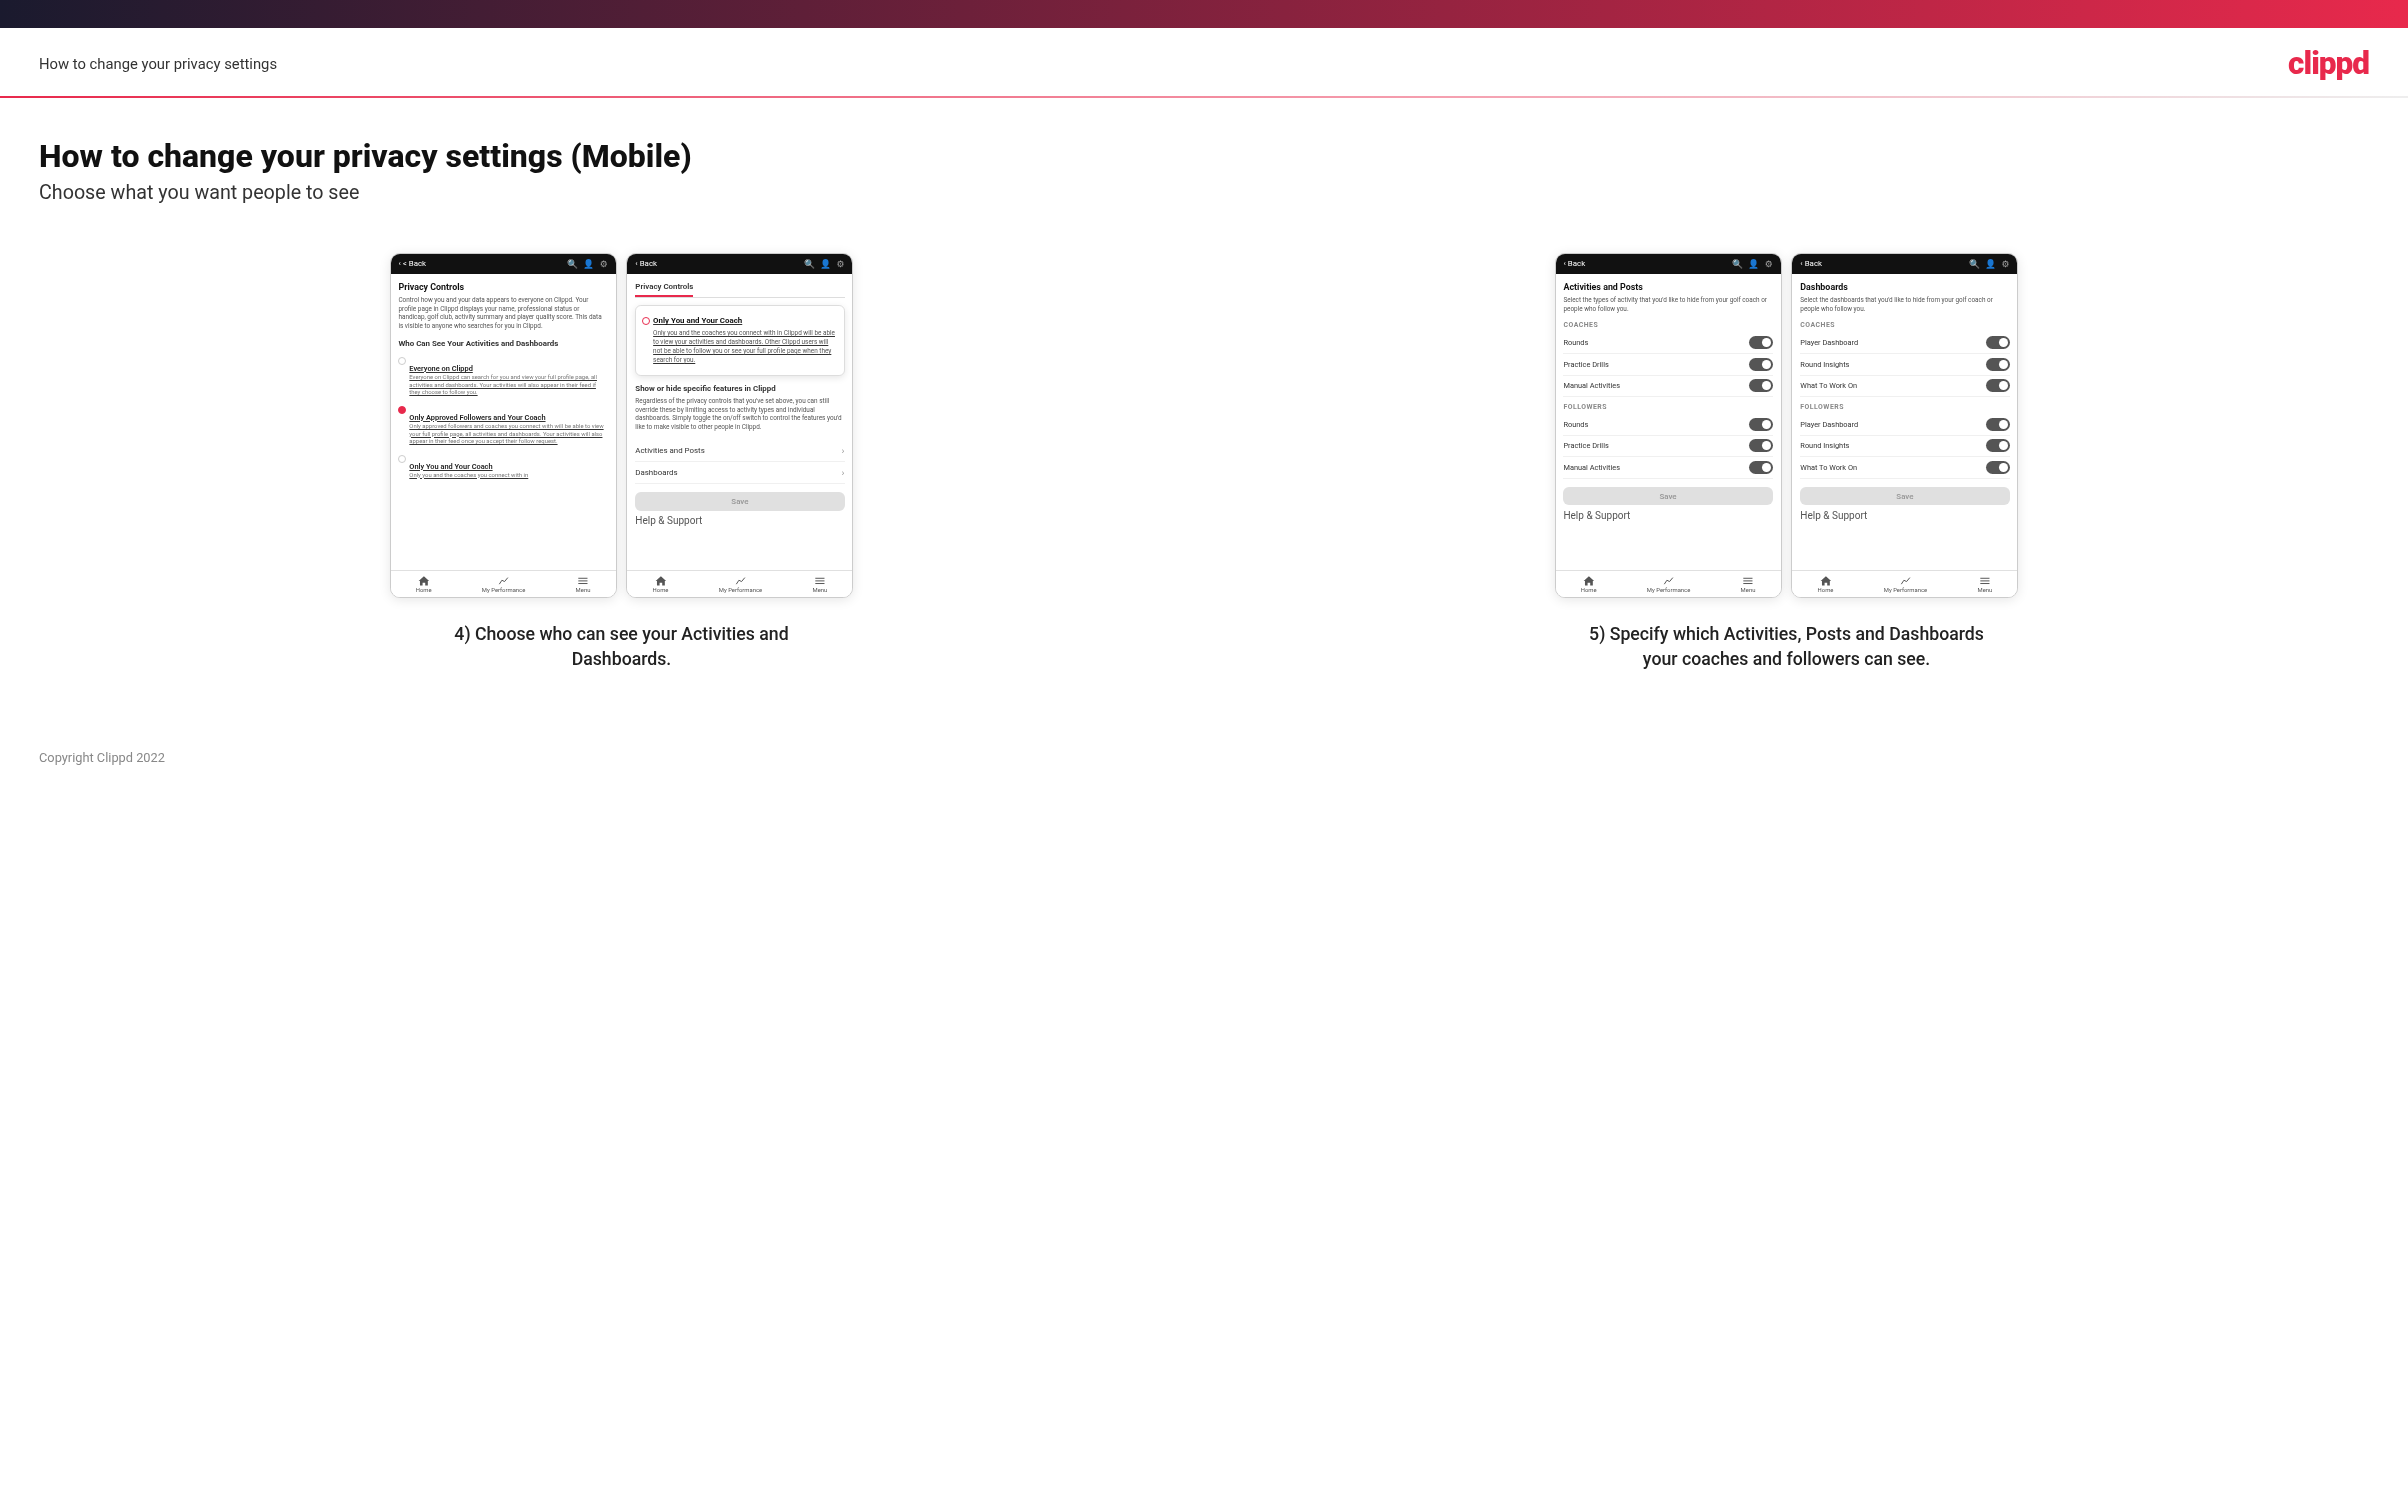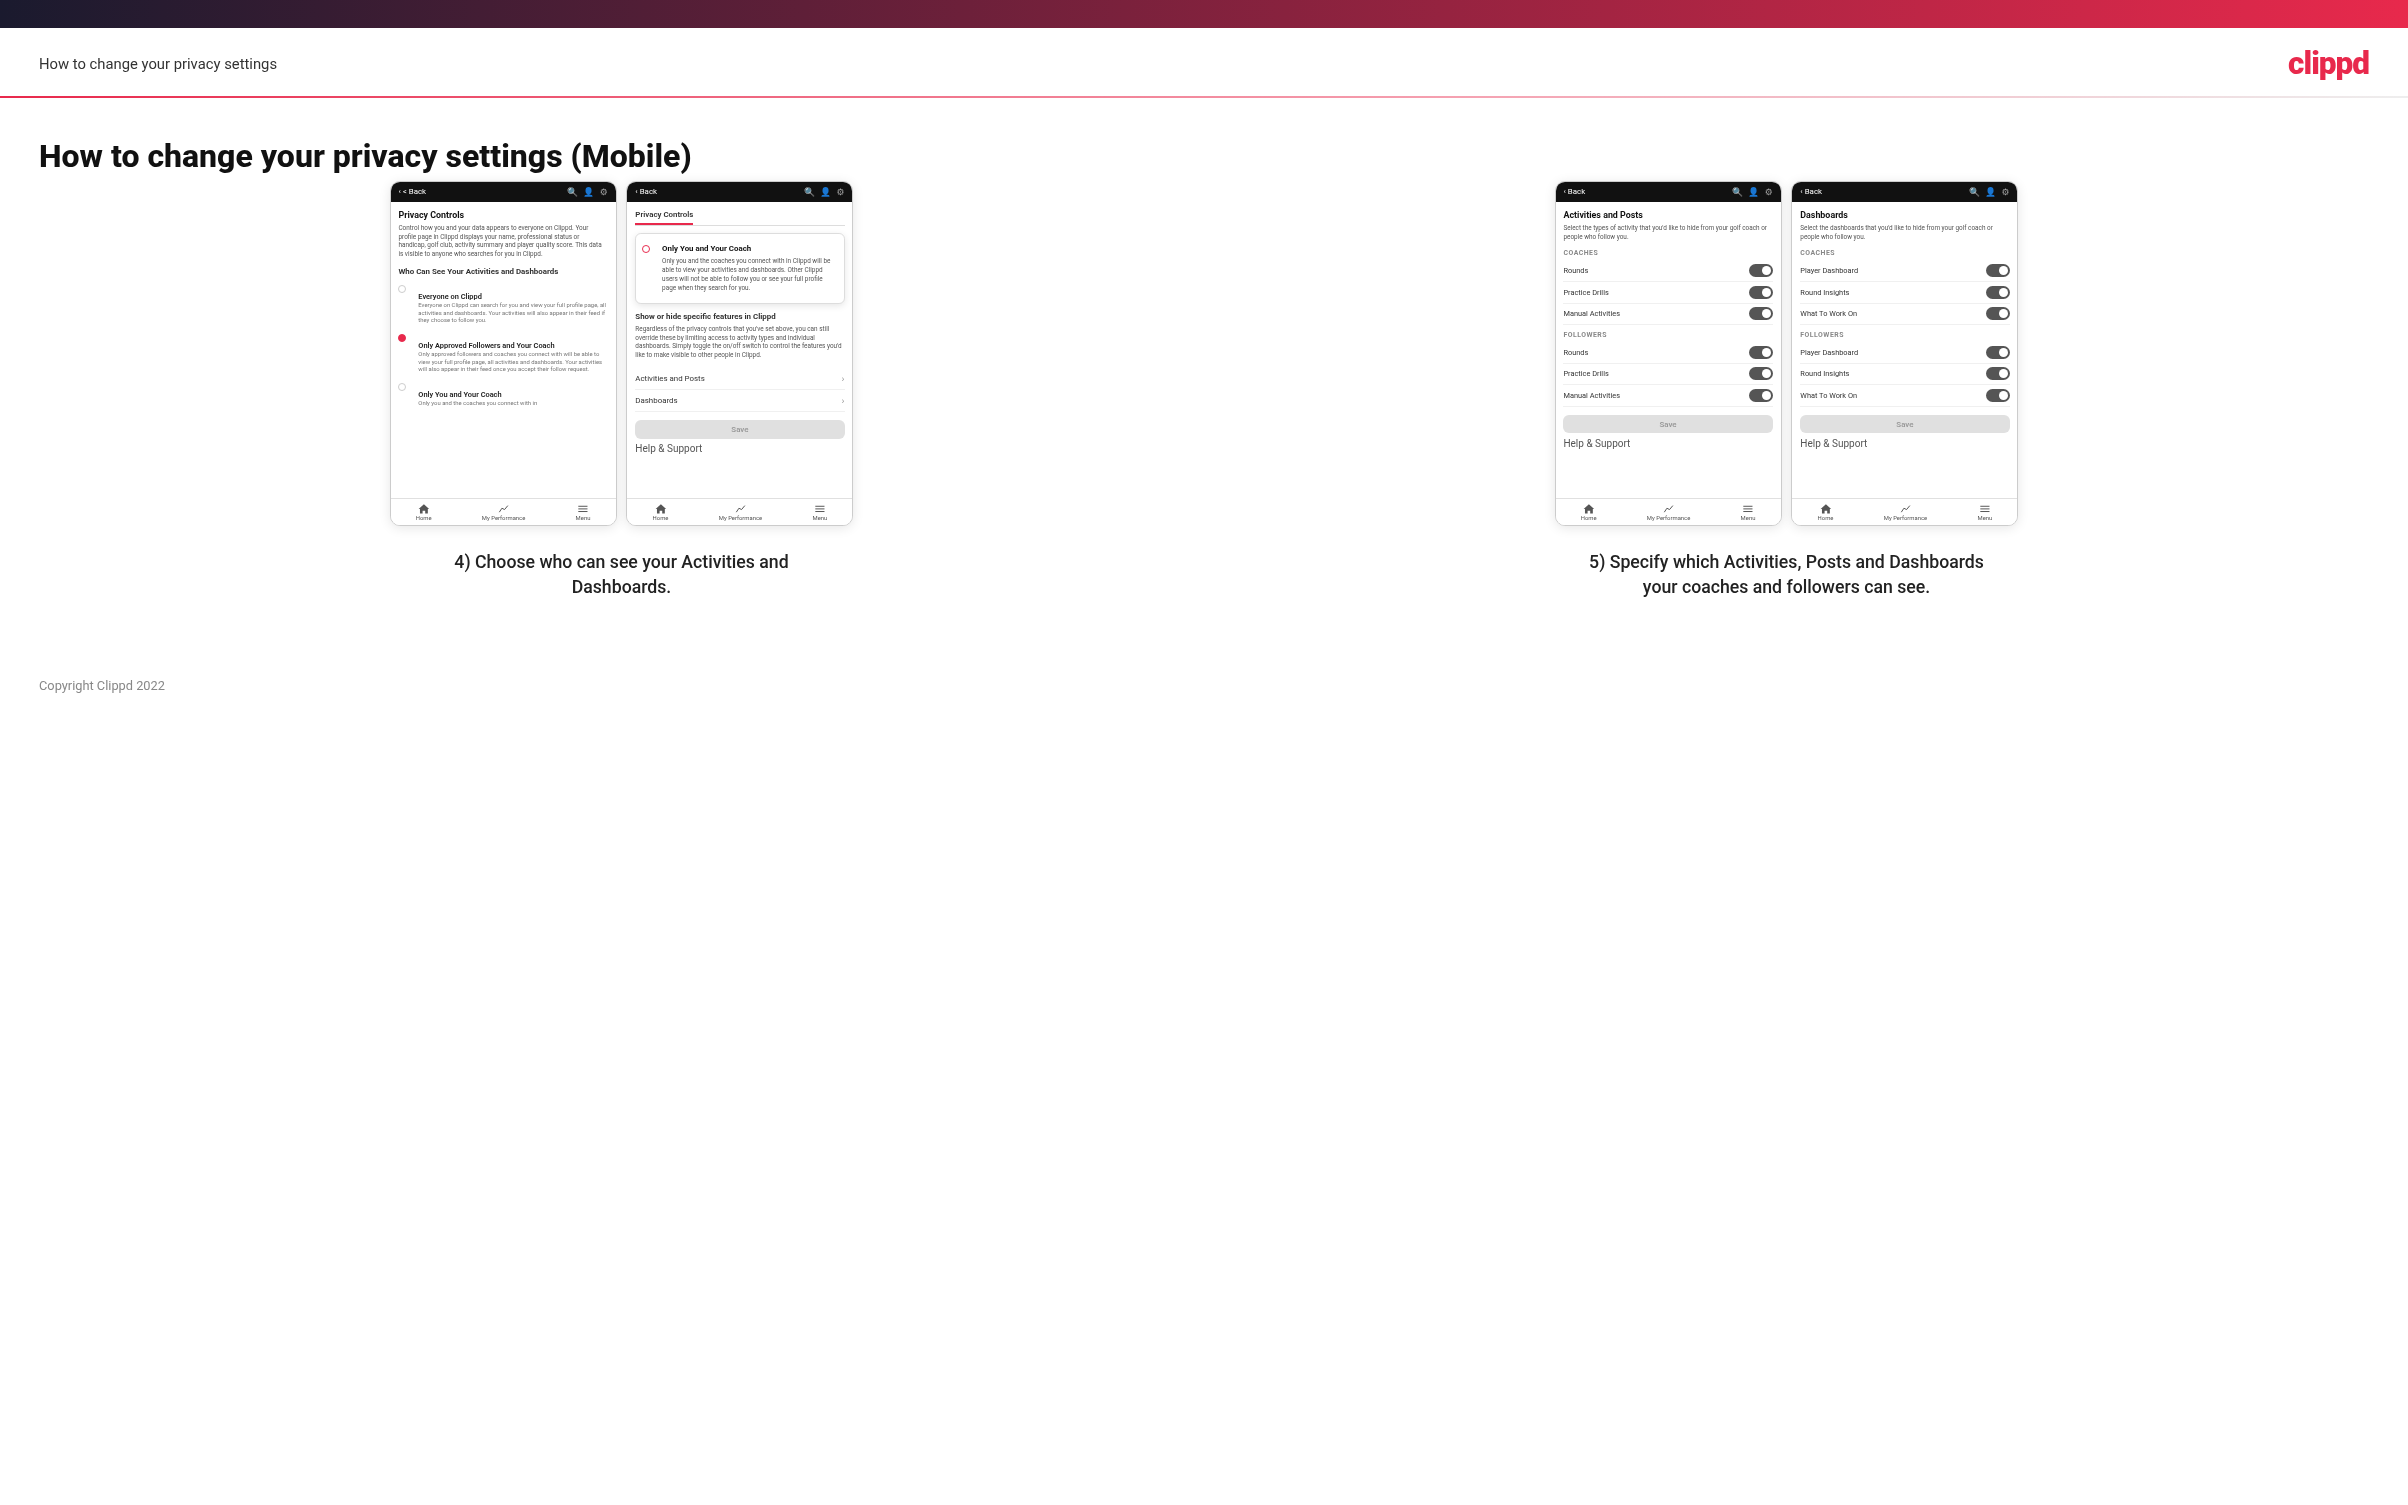--- a/index.html
+++ b/index.html
@@ -159,24 +159,25 @@
       width: 8.9px;
       height: 8.9px;
       border-radius: 50%;
       background: #fff;
     }
 
     
     .radio-option {
       display: flex;
       align-items: flex-start;
-      gap: 12px;
+      gap: 3px;
       padding: 3.9px 0;
       font-size: 6.9px;
       color: #333;
+      text-decoration: underline;
     }
     .radio-circle {
       width: 7.9px;
       height: 7.9px;
       border-radius: 50%;
       border: 1.5px solid #ccc;
       flex-shrink: 0;
       margin-top: 1px;
     }
     .radio-circle.selected {
@@ -341,20 +342,21 @@
 <div class="header">
   <span class="header-title">How to change your privacy settings</span>
   <span class="logo">clippd</span>
 </div>
 
 <div class="header-divider"></div>
 
 <div class="page-content">
 
   <h1 class="page-heading">How to change your privacy settings (Mobile)</h1>
+  <p class="page-subheading">Choose what you want people to see</p>
 
   <div class="section-area">
 
     <div class="section-left">
       <div class="phones-pair">
 
         <div class="phone">
           <div class="phone-nav">
             <div class="phone-nav-back">
               <span>‹</span>

